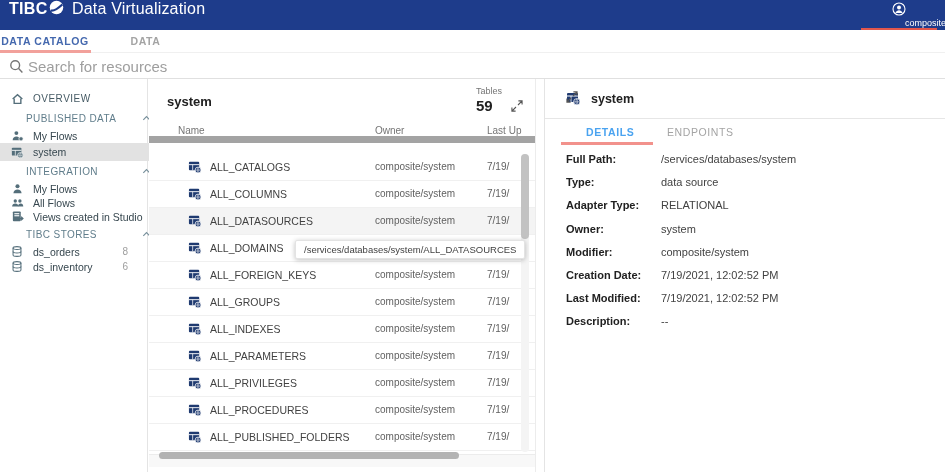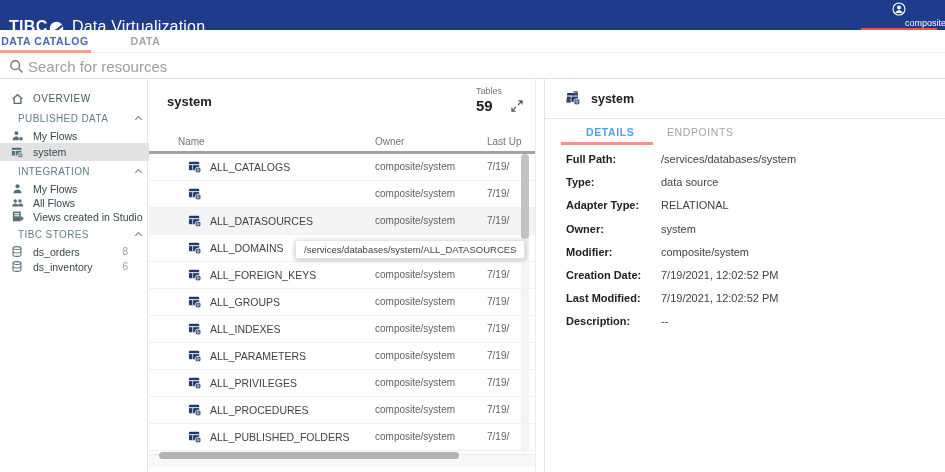--- a/index.html
+++ b/index.html
@@ -2,21 +2,21 @@
 <html><head>
 <meta charset="utf-8">
 <style>
   * { margin:0; padding:0; box-sizing:border-box; }
   html,body { width:945px; height:472px; overflow:hidden; background:#fff;
     font-family:"Liberation Sans", sans-serif; -webkit-font-smoothing:antialiased; }
   .app { position:relative; width:945px; height:472px; background:#fff; }
 
   
   .navbar { position:absolute; top:0; left:0; width:100%; height:30px; background:#1e3c8b; }
-  .brand { position:absolute; left:9px; top:0; height:36px; display:flex; align-items:flex-end; color:#fff; }
+  .brand { position:absolute; left:9px; top:0; height:36px; display:flex; align-items:flex-start; color:#fff; }
   .brand .tibc { font-size:16px; font-weight:bold; letter-spacing:.3px; }
   .brand .o-logo { display:inline-flex; margin:0 0 0 1px; }
   .brand .reg { font-size:6px; vertical-align:top; margin:-6px 3px 0 1px; }
   .brand .product { font-size:16px; font-weight:400; letter-spacing:.2px; }
   .user-block { position:absolute; right:6px; top:0; height:30px; width:80px; text-align:center; cursor:pointer; }
   .user-block .uicon { position:absolute; top:2px; left:50%; transform:translateX(-50%); }
   .user-block .uname { position:absolute; bottom:2px; width:100%; color:#fff; font-size:9px; }
   .user-block .ured { position:absolute; bottom:0; left:2px; right:2px; height:2px; background:#e2574c; }
 
   
@@ -31,34 +31,34 @@
   .searchbar .sicon { position:absolute; left:9px; top:6px; }
   .searchbar input { position:absolute; left:28px; top:2px; width:500px; height:22px; border:none; outline:none;
     font-size:15px; color:#424242; font-family:"Liberation Sans",sans-serif; }
   .searchbar input::placeholder { color:#9e9e9e; }
 
   
   .sidebar { position:absolute; top:79px; left:0; width:148px; bottom:0; background:#fff; border-right:1px solid #e4e4e4; }
   .side-row { position:absolute; left:0; width:152px; height:17px; display:flex; align-items:center; padding-left:10px; cursor:pointer; }
   .side-row .icon { width:14px; display:inline-flex; justify-content:center; margin-right:9px; flex:none; }
   .side-label { font-size:10.5px; color:#37474f; white-space:nowrap; }
-  .side-header { position:absolute; left:8px; width:148px; height:16px; display:flex; align-items:center; padding:0 12px 0 10px; cursor:pointer; }
+  .side-header { position:absolute; left:16px; width:148px; height:16px; display:flex; align-items:center; padding:0 12px 0 10px; cursor:pointer; }
   .side-header .htxt { font-size:10px; color:#607d8b; letter-spacing:.4px; flex:1; }
   .side-row.selected { background:#e2e2e2; }
   .side-count { position:absolute; right:24px; font-size:10px; color:#9e9e9e; }
   .ov-label { font-size:10px; color:#455a64; letter-spacing:.5px; }
 
   
   .mainpanel { position:absolute; top:79px; left:149px; width:387px; bottom:0; background:#fff; border-right:1px solid #ececec; }
   .mp-title { position:absolute; left:18px; top:15px; font-size:13px; font-weight:bold; color:#212121; }
   .mp-tables { position:absolute; right:33px; top:7px; }
   .mp-tables .tlbl { font-size:9px; color:#757575; }
   .mp-tables .tcnt { font-size:15px; font-weight:bold; color:#212121; margin-top:1px; }
   .mp-expand { position:absolute; right:12px; top:21px; cursor:pointer; }
-  .mp-cols { position:absolute; left:0; top:53px; width:100%; height:22px; border-bottom:3px solid #a3a3a3; }
+  .mp-cols { position:absolute; left:0; top:42px; width:100%; height:22px; border-bottom:7px solid #a3a3a3; }
   .mp-col { position:absolute; font-size:10px; color:#757575; top:4px; cursor:pointer; }
   .col-name { left:29px; } .col-owner { left:226px; } .col-updated { left:338px; }
   .mp-rows { position:absolute; left:0; top:75px; width:100%; }
   .mrow { position:relative; height:27px; border-bottom:1px solid #f0f0f0; cursor:pointer; }
   .mrow.shaded { background:#f4f4f4; }
   .mrow .icon { position:absolute; left:39px; top:6px; }
   .mrow .rname { position:absolute; left:61px; top:0; line-height:26px; font-size:10.5px; color:#424242; }
   .mrow .rowner { position:absolute; left:226px; top:0; line-height:26px; font-size:10px; color:#616161; }
   .mrow .rupd { position:absolute; left:338px; top:0; line-height:26px; font-size:10px; color:#616161; white-space:nowrap; }
   .tooltip { position:absolute; left:146px; top:161px; height:19px; line-height:18px; background:#fff;
@@ -291,20 +291,21 @@
       <div class="mrow">
         <span class="icon">
             <svg width="14" height="14" viewBox="0 0 15 15">
               <rect x="1" y="2" width="11" height="9" rx="1" fill="#1f3a70"></rect>
               <line x1="1" y1="5" x2="12" y2="5" stroke="#fff" stroke-width="1"></line>
               <line x1="5" y1="5" x2="5" y2="11" stroke="#fff" stroke-width=".8"></line>
               <circle cx="10.8" cy="10.8" r="3.2" fill="#1f3a70" stroke="#fff" stroke-width=".8"></circle>
               <path d="M7.9 10.8h5.8M10.8 7.9c1.1 1.7 1.1 4.1 0 5.8M10.8 7.9c-1.1 1.7-1.1 4.1 0 5.8" stroke="#fff" stroke-width=".5" fill="none"></path>
             </svg>
           </span>
+        <span class="rname">ALL_COLUMNS</span>
         <span class="rowner">composite/system</span>
         <span class="rupd">7/19/</span>
       </div>
       <div class="mrow shaded">
         <span class="icon">
             <svg width="14" height="14" viewBox="0 0 15 15">
               <rect x="1" y="2" width="11" height="9" rx="1" fill="#1f3a70"></rect>
               <line x1="1" y1="5" x2="12" y2="5" stroke="#fff" stroke-width="1"></line>
               <line x1="5" y1="5" x2="5" y2="11" stroke="#fff" stroke-width=".8"></line>
               <circle cx="10.8" cy="10.8" r="3.2" fill="#1f3a70" stroke="#fff" stroke-width=".8"></circle>

